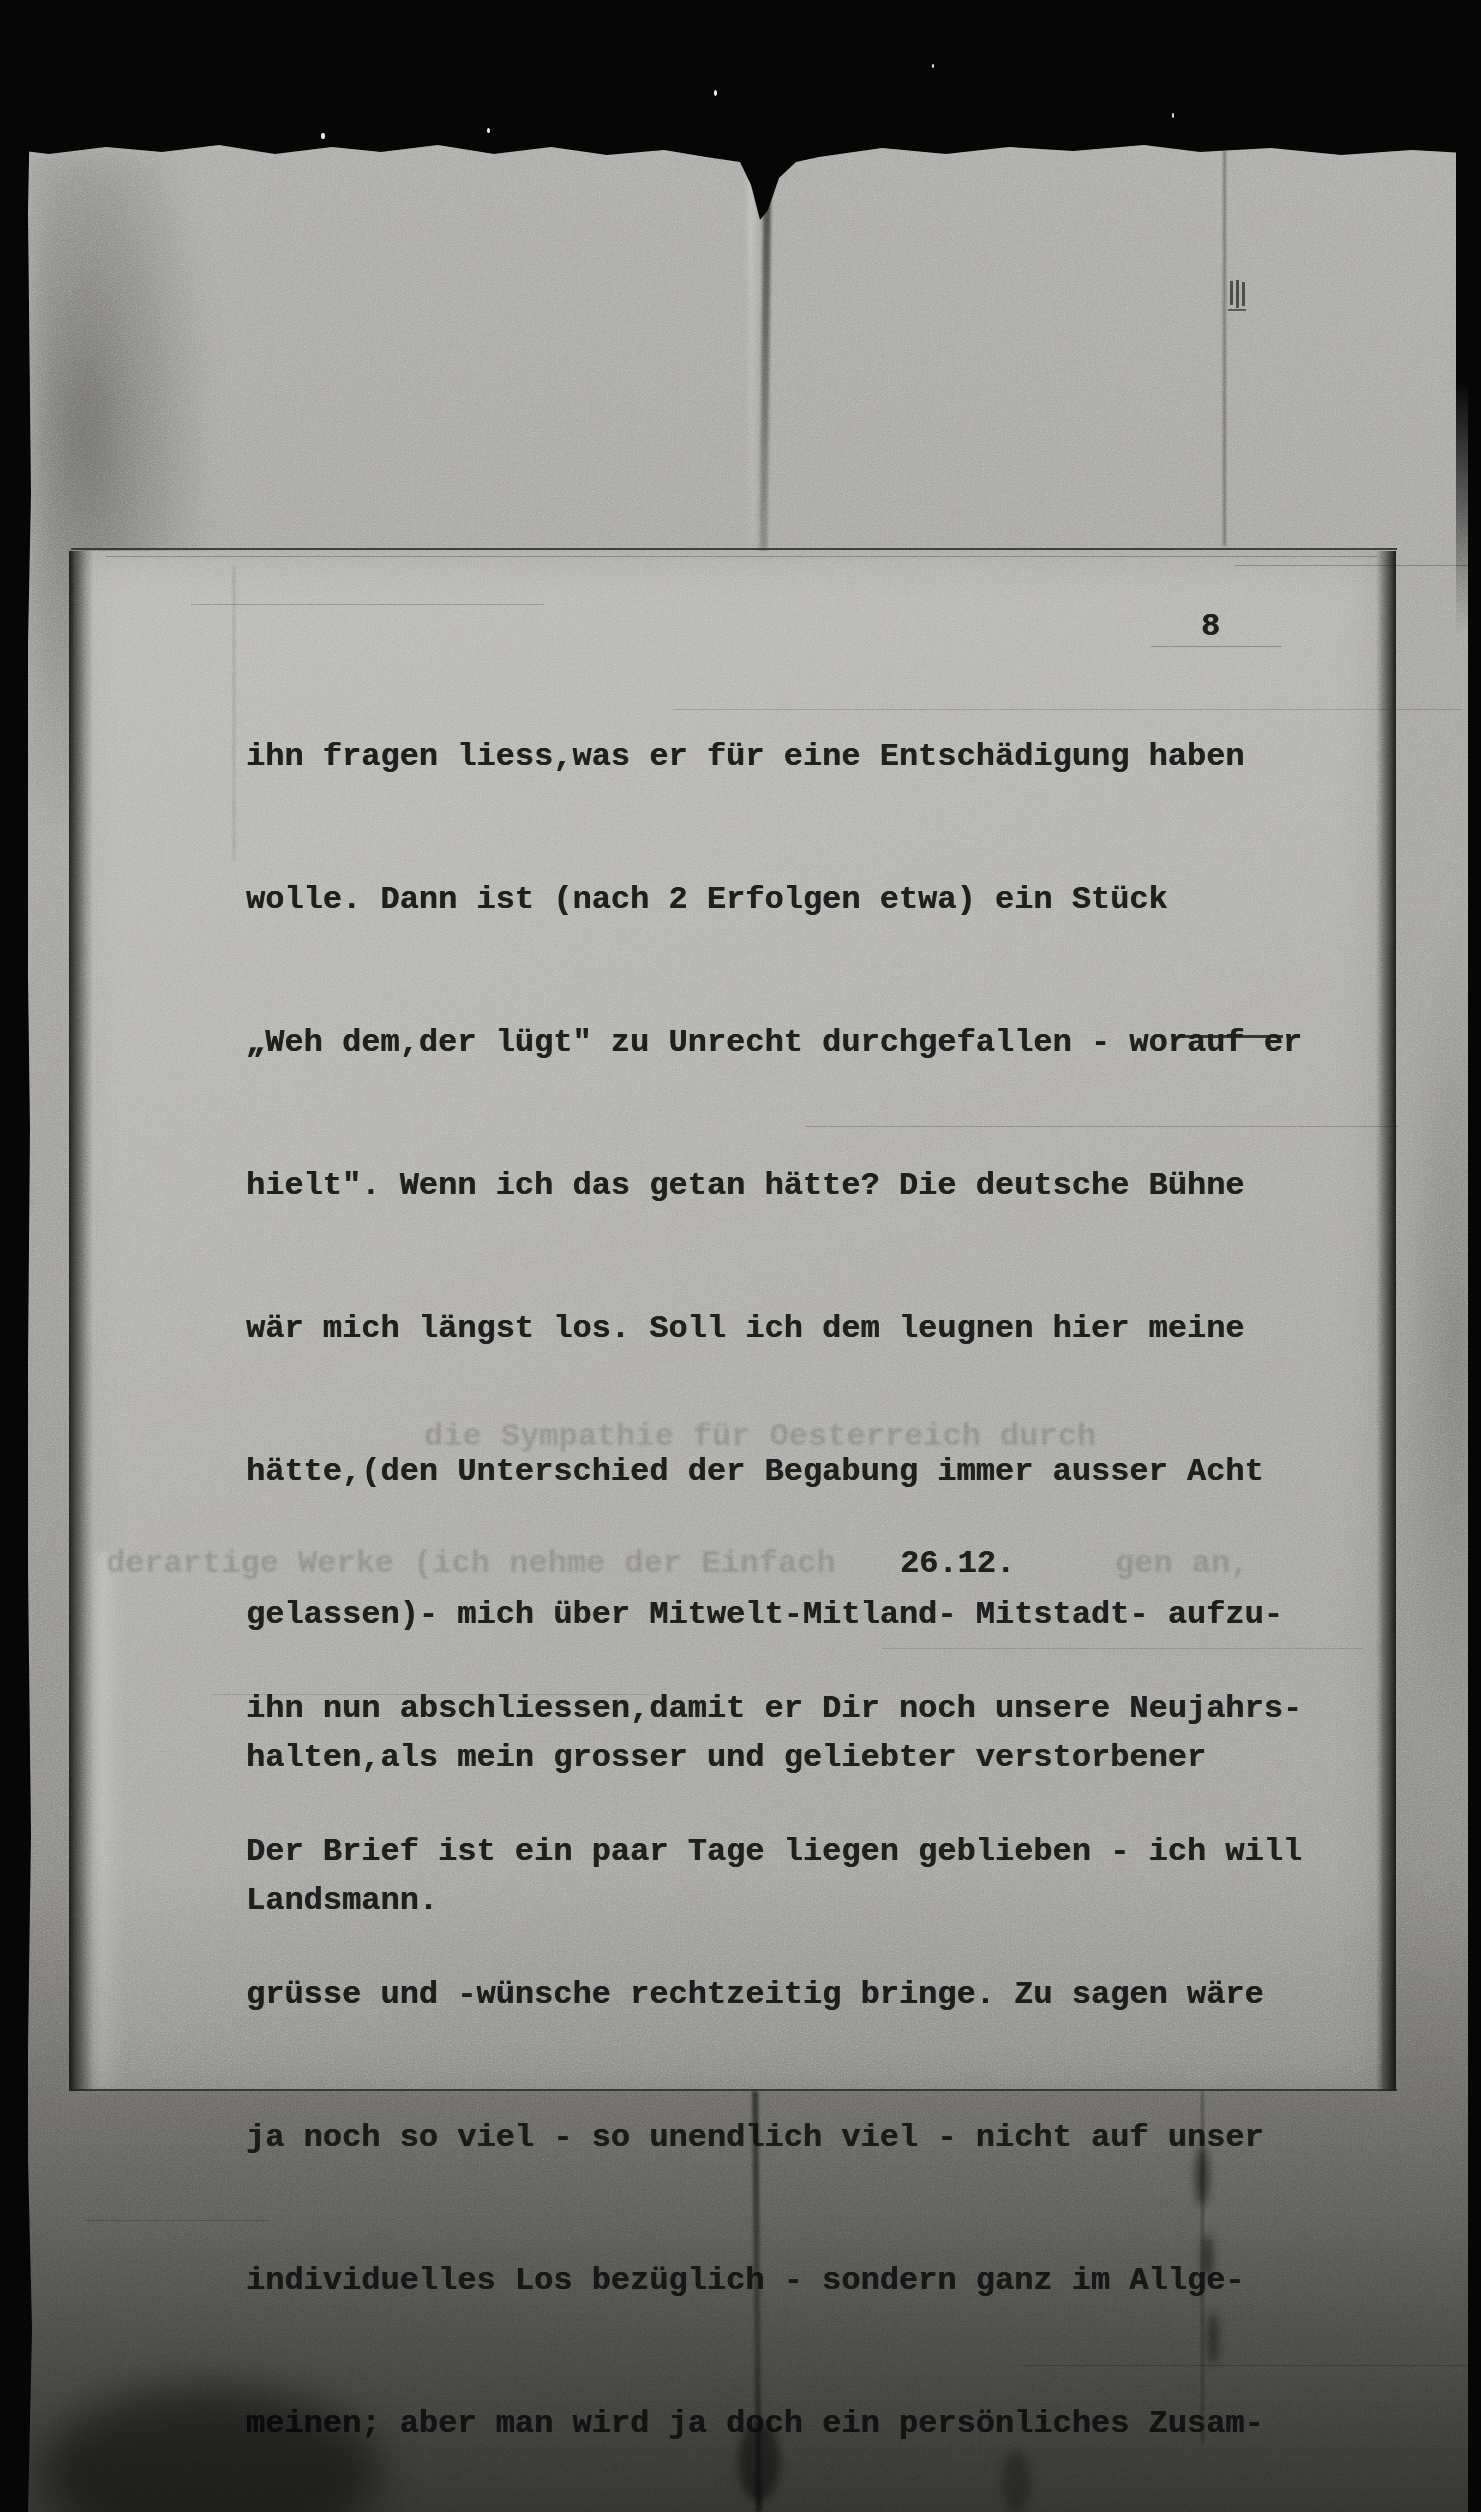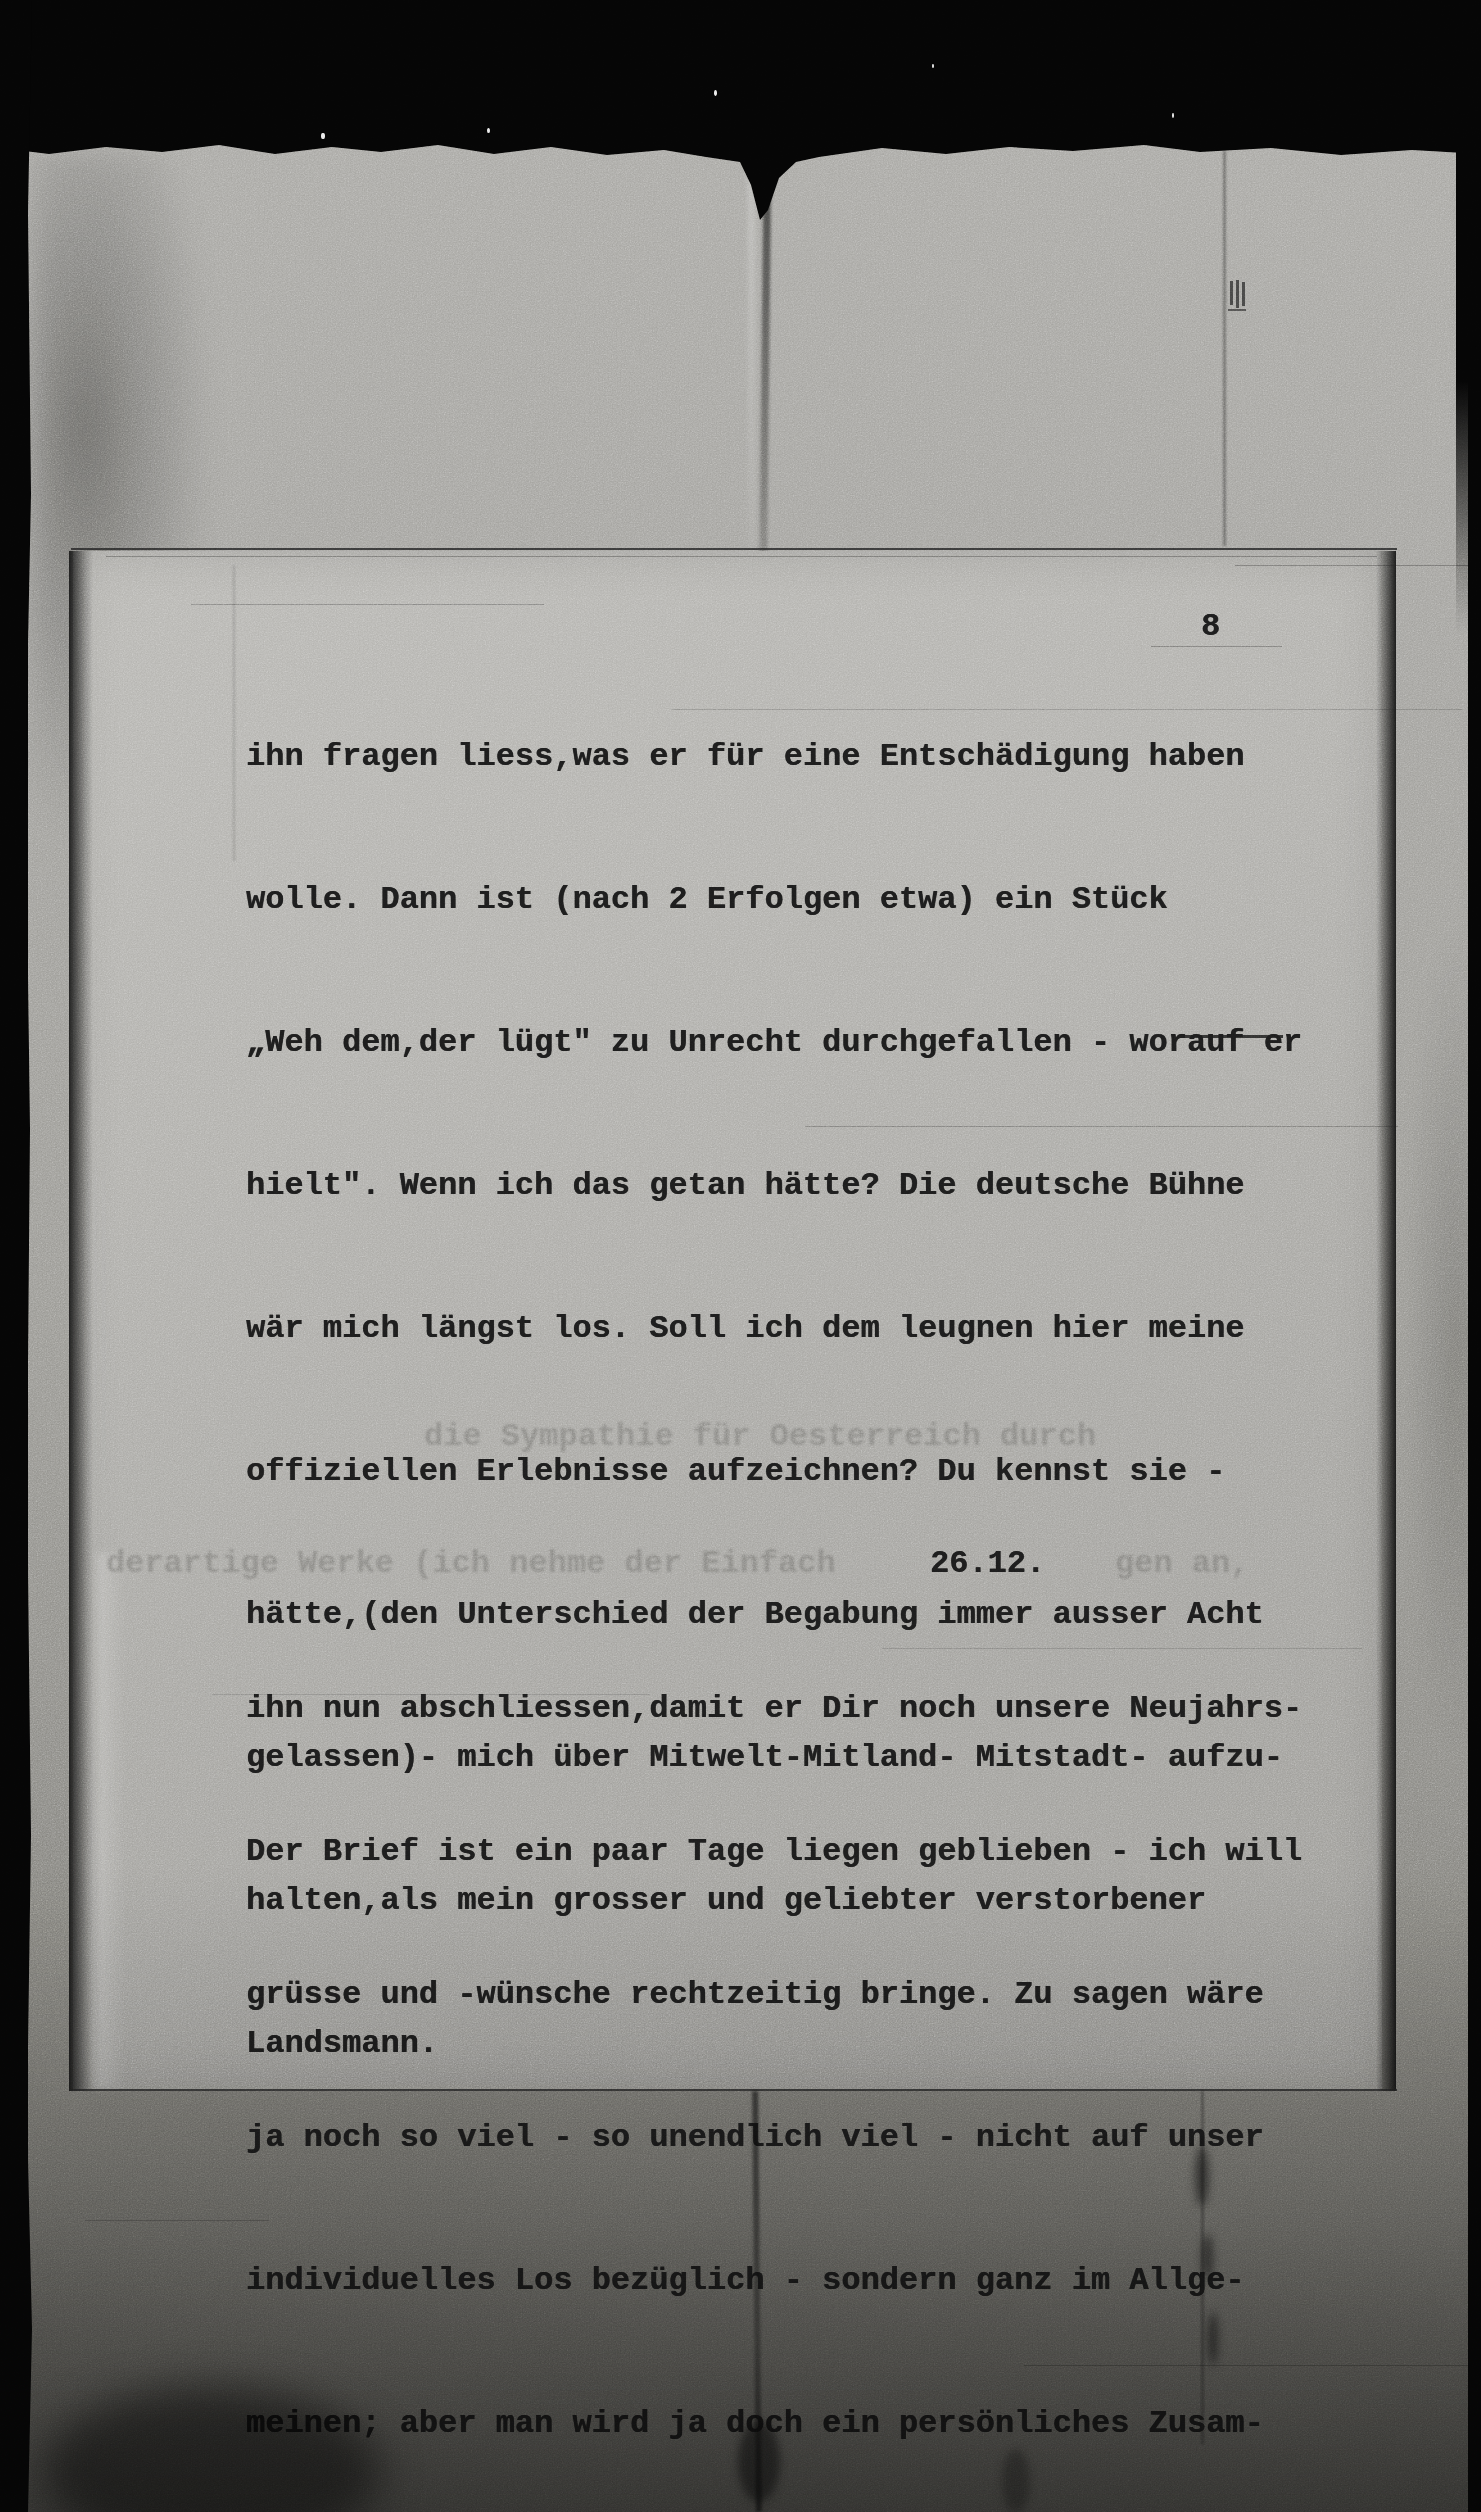--- a/index.html
+++ b/index.html
@@ -44,21 +44,21 @@
   .sheet-crease{left:233px;top:565px;width:2.1px;height:296px;background:rgba(60,60,60,.25);filter:blur(1.1px);}
 
   
   .typed{color:#1b1b1b;font-weight:700;font-size:32px;letter-spacing:0;
     text-shadow:0.4px 0.3px 0.6px rgba(15,15,15,.7), -0.3px 0 0.5px rgba(15,15,15,.35);
     filter:blur(0.2px);white-space:pre;}
   .block-a{left:246px;top:648px;}
   .block-b{left:246px;top:1600px;}
   .typed .line{height:69px;line-height:69px;}
   .pagenum{left:1201px;top:606px;height:42px;line-height:42px;}
-  .dateline{left:930px;top:1530px;height:68px;line-height:68px;text-align:center;}
+  .dateline{left:900px;top:1530px;height:68px;line-height:68px;text-align:center;}
   .underline{background:#1b1b1b;height:2.8px;opacity:.85;filter:blur(0.2px);}
 
   
   .ghost{color:#4c4b47;font-weight:700;font-size:32px;white-space:pre;filter:blur(1.1px);opacity:.34;}
 
   
   .scratch{background:#1d1d1d;height:1.4px;opacity:.35;}
 
   
   .film-top{left:0;top:0;width:1482px;height:240px;background:#050505;
@@ -103,21 +103,20 @@
   <div class="abs ghost" style="left:424px;top:1403px;height:68px;line-height:68px;">die Sympathie für Oesterreich durch</div>
   <div class="abs ghost" style="left:106px;top:1530px;height:68px;line-height:68px;">derartige Werke (ich nehme der Einfach</div>
   <div class="abs ghost" style="left:1115px;top:1530px;height:68px;line-height:68px;">gen an,</div>
 
   <div class="abs typed block-a">
     <div class="line">ihn fragen liess,was er für eine Entschädigung haben</div>
     <div class="line">wolle. Dann ist (nach 2 Erfolgen etwa) ein Stück</div>
     <div class="line">„Weh dem,der lügt" zu Unrecht durchgefallen - worauf er</div>
     <div class="line">hielt". Wenn ich das getan hätte? Die deutsche Bühne</div>
     <div class="line">wär mich längst los. Soll ich dem leugnen hier meine</div>
-    <div class="line">offiziellen Erlebnisse aufzeichnen? Du kennst sie -</div>
     <div class="line">hätte,(den Unterschied der Begabung immer ausser Acht</div>
     <div class="line">gelassen)- mich über Mitwelt-Mitland- Mitstadt- aufzu-</div>
     <div class="line">halten,als mein grosser und geliebter verstorbener</div>
     <div class="line">Landsmann.</div>
   </div>
 
   <div class="abs underline" style="left:1181px;top:1035px;width:102px;"></div>
 
   <div class="abs typed dateline">26.12.</div>
 

